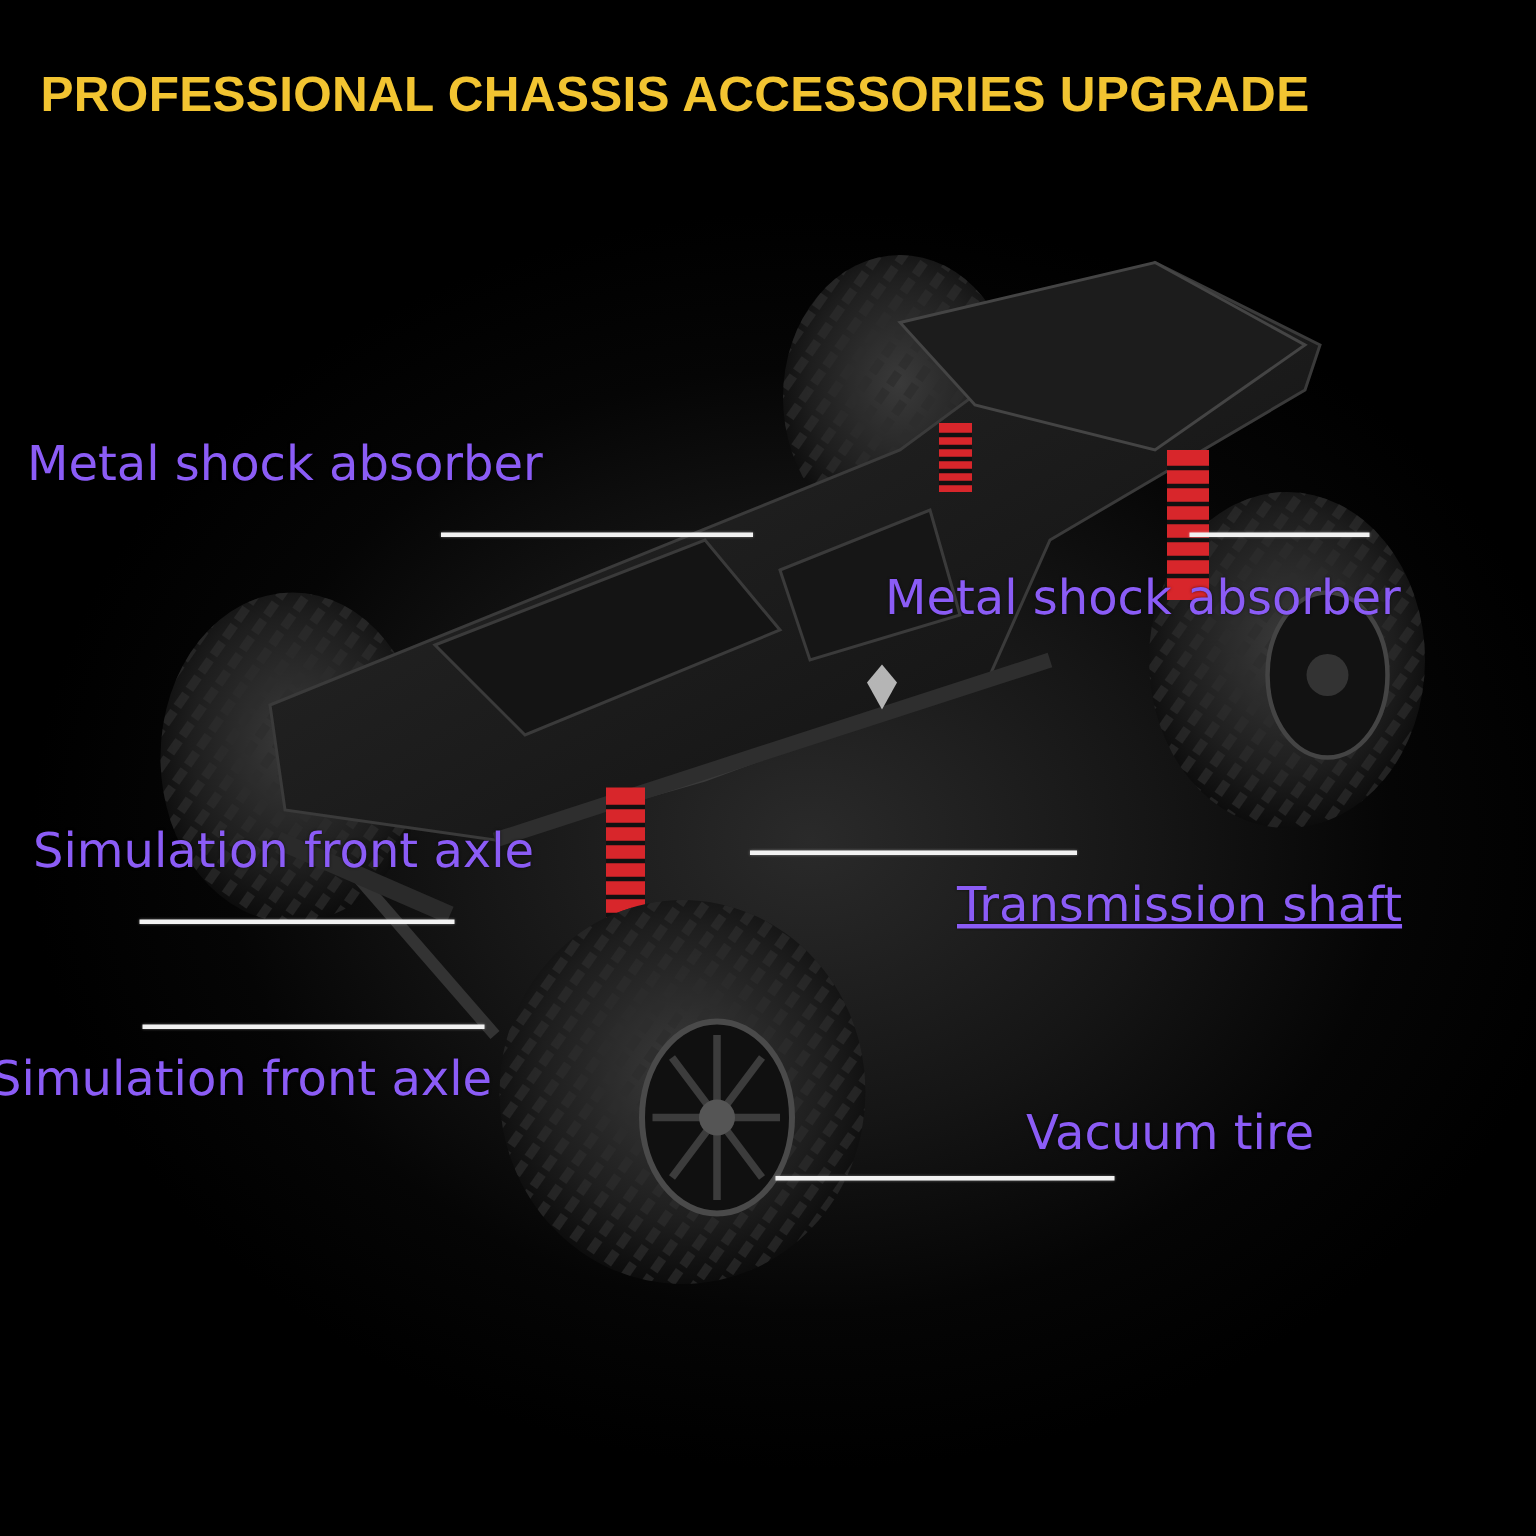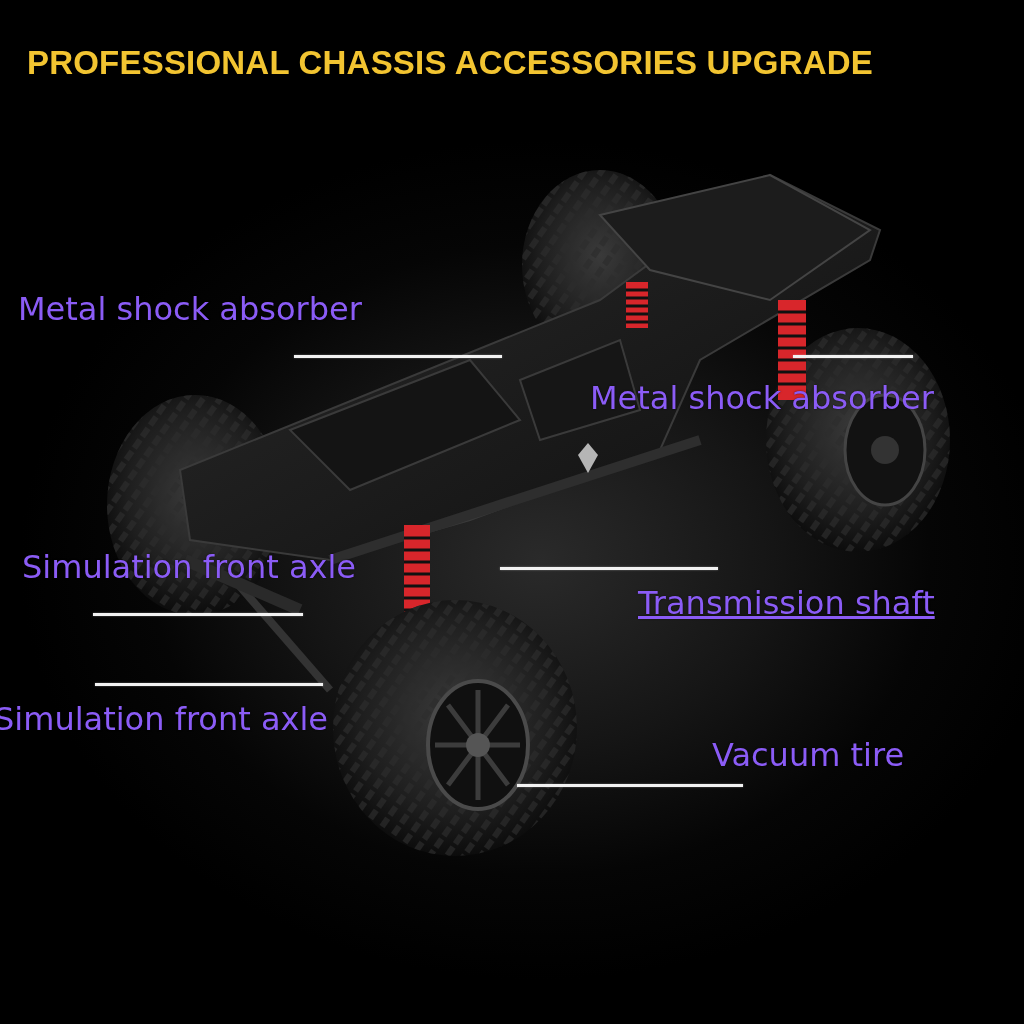--- a/index.html
+++ b/index.html
@@ -138,14 +138,14 @@
 
 <div class="label" style="left:22px; top:551px;">Simulation front axle</div>
 <div class="lead" style="left:93px; top:613px; width:210px;"></div>
 
 <div class="lead" style="left:500px; top:567px; width:218px;"></div>
 <div class="label" style="left:638px; top:587px;text-decoration:underline;">Transmission shaft</div>
 
 <div class="lead" style="left:95px; top:683px; width:228px;"></div>
 <div class="label" style="left:-6px; top:703px;">Simulation front axle</div>
 
-<div class="label" style="left:712px; top:739px;">Vacuum tire</div>
+<div class="label" style="left:684px; top:739px;">Vacuum tire</div>
 <div class="lead" style="left:517px; top:784px; width:226px;"></div>
 
 </body></html>

